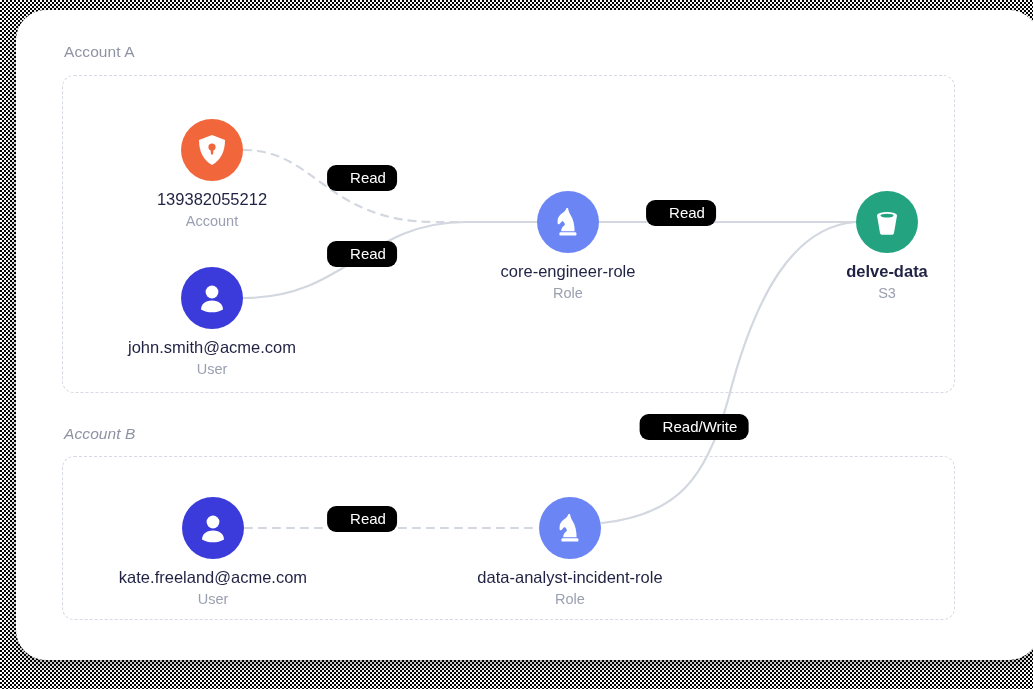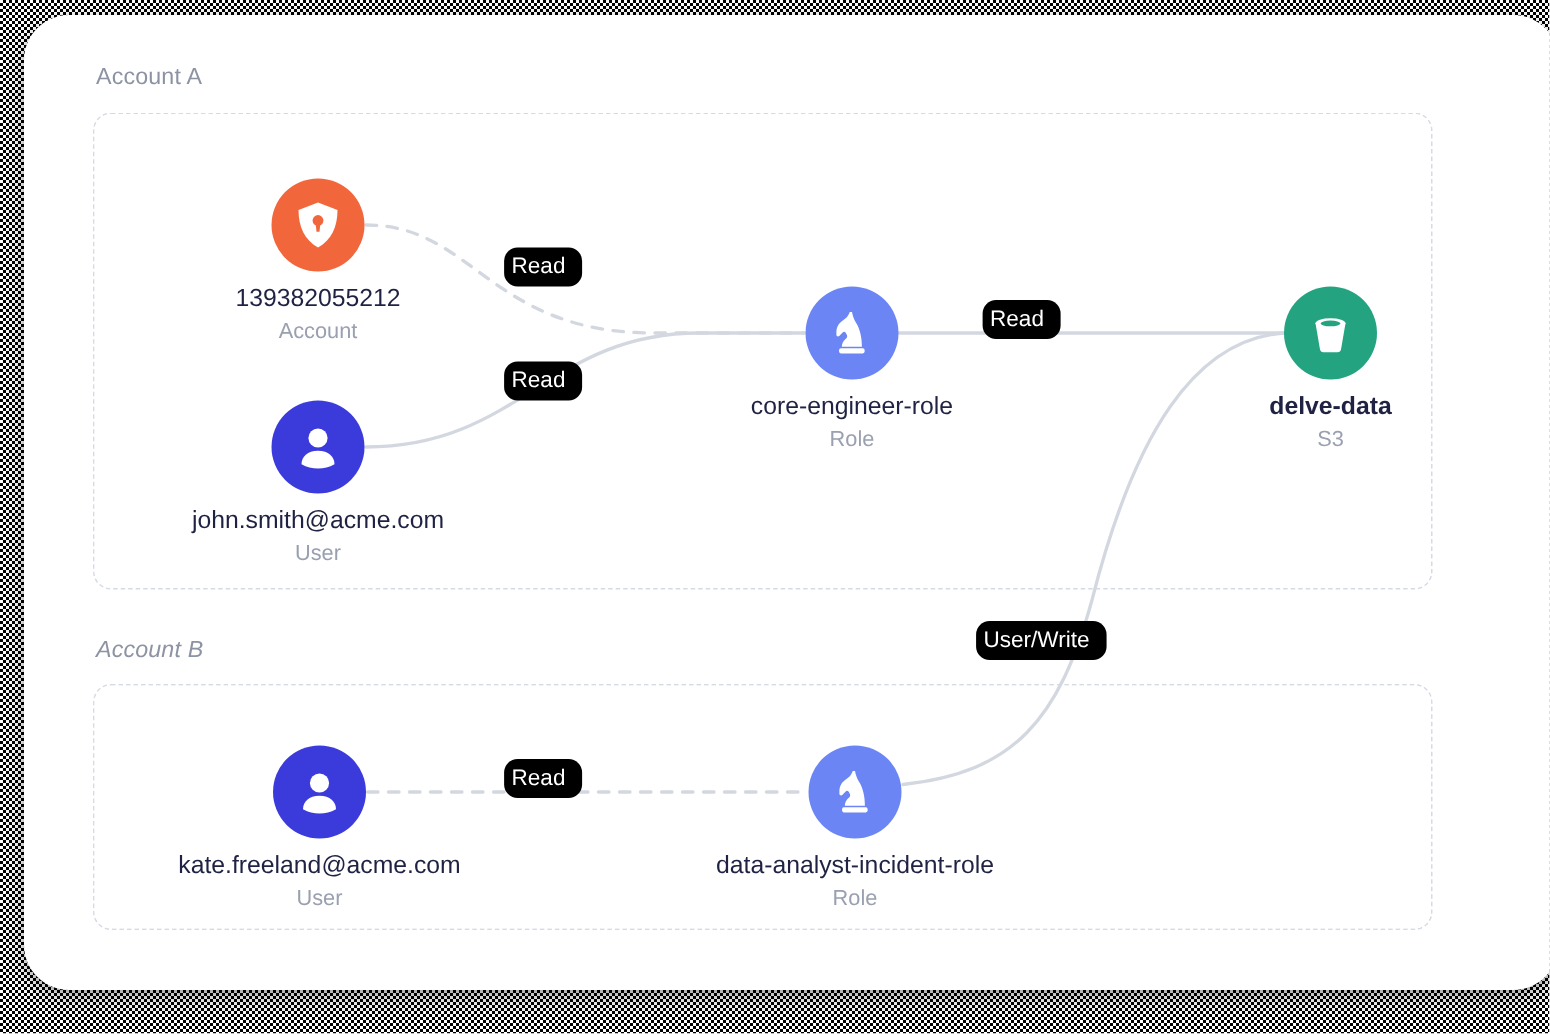--- a/index.html
+++ b/index.html
@@ -94,21 +94,21 @@
     color: #9aa0b0;
     white-space: nowrap;
   }
 
   .badge {
     position: absolute;
     background: #000000;
     color: #ffffff;
     font-size: 15px;
     border-radius: 9px;
-    padding: 5px 11px 6px 5px;
+    padding: 5px 11px 6px 23px;
     white-space: nowrap;
     line-height: 1;
     transform: translate(-50%, -50%);
   }
 </style>
 </head>
 <body>
 
 <div id="backdrop"></div>
 
@@ -219,15 +219,15 @@
   </div>
 
   <div class="badge" style="left:346px; top:168px;">Read</div>
 
   <div class="badge" style="left:346px; top:244px;">Read</div>
 
   <div class="badge" style="left:665px; top:203px;">Read</div>
 
   <div class="badge" style="left:346px; top:509px;">Read</div>
 
-  <div class="badge" style="left:678px; top:417px;">User/Write</div>
+  <div class="badge" style="left:678px; top:417px;">Read/Write</div>
 
 </div>
 
 </body></html>

